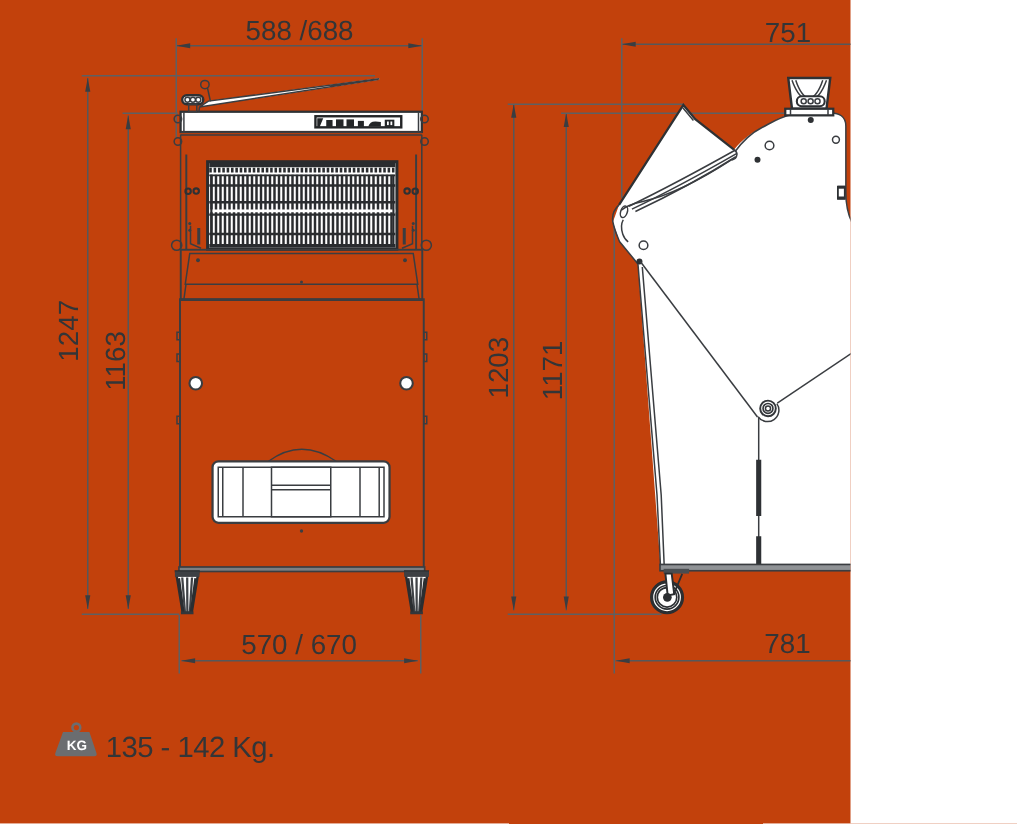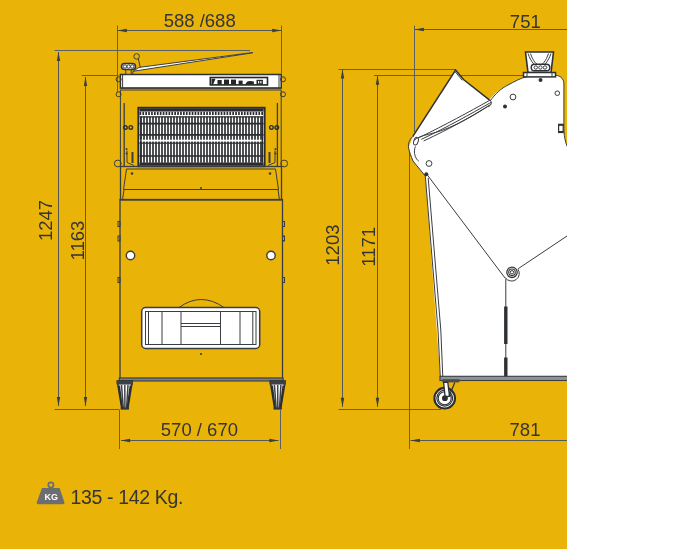--- a/index.html
+++ b/index.html
@@ -1,16 +1,16 @@
 <!DOCTYPE html>
 <html><head>
 <meta charset="utf-8">
 <style>
 html,body{margin:0;padding:0;background:#ffffff;}
-#wrap{width:567px;height:549px;position:relative;background:#eab308;overflow:hidden;}
+#wrap{width:567px;height:549px;position:relative;background:#c2410c;overflow:hidden;}
 svg{display:block;}
 text{font-family:"Liberation Sans",sans-serif;fill:#333537;}
 .dim{stroke:#55585b;stroke-width:1;fill:none;}
 .ext{stroke:#5d6063;stroke-width:1;fill:none;}
 .ln{stroke:#3a3d41;stroke-width:1.3;fill:none;}
 .lt{stroke:#3a3d41;stroke-width:1;fill:none;}
 .ar{fill:#3a3d41;stroke:none;}
 </style>
 </head>
 <body>

